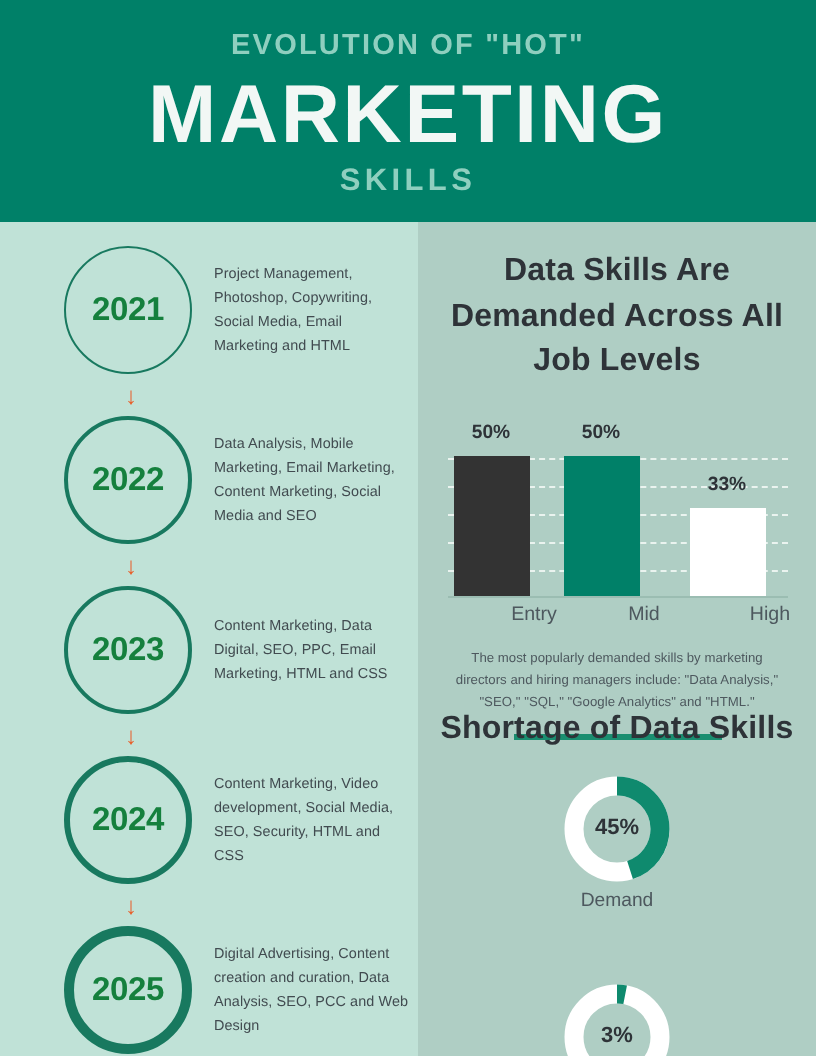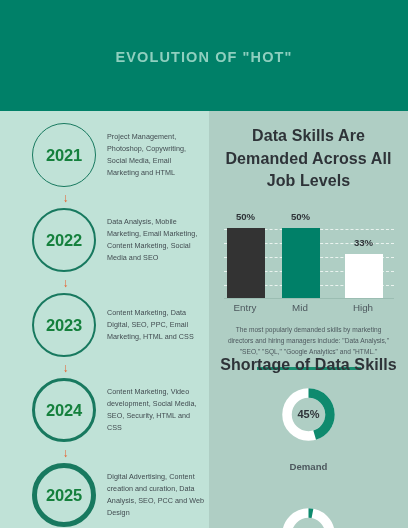--- a/index.html
+++ b/index.html
@@ -173,33 +173,34 @@
   .donut svg { display: block; }
   .donut-val {
     position: absolute; left: 0; top: 0;
     width: 53px; height: 53px;
     display: flex; align-items: center; justify-content: center;
     color: #2e3338;
     font-size: 11px;
     font-weight: bold;
   }
   .donut-lab {
-    margin-top: 20px;
+    margin-top: 4px;
     color: #4d585e;
     font-size: 9.6px;
-    font-weight: bold;
   }
 </style>
 </head>
 <body>
 
 <div class="page">
 
   <div class="header">
     <div class="header-kicker">EVOLUTION OF "HOT"</div>
+    <div class="header-title">MARKETING</div>
+    <div class="header-sub">SKILLS</div>
   </div>
 
   <div class="col-left">
     <div class="timeline">
 
       <div class="tl-row" style="top:12px;">
         <div class="circle" style="border-width:1.4px;">
           <span>2021</span>
         </div>
         <div class="tl-text">Project Management, Photoshop, Copywriting, Social Media, Email Marketing and HTML</div>
@@ -256,21 +257,21 @@
         <div class="bar-val" style="left:47px; top:4px;">50%</div>
         <div class="bar-val" style="left:110px; top:30px;">33%</div>
 
         <div class="bar" style="left:3px;  height:70px; background:#333333;"></div>
         <div class="bar" style="left:58px; height:70px; background:#008068;"></div>
         <div class="bar" style="left:121px;height:44px; background:#ffffff;"></div>
 
         <div class="baseline"></div>
       </div>
 
-      <div style="position:relative; height:16px; margin-top:3px;">
+      <div style="position:relative; height:16px; margin-top:3px;margin-left:22px;">
         <div class="bar-lab" style="left:6px;">Entry</div>
         <div class="bar-lab" style="left:61px;">Mid</div>
         <div class="bar-lab" style="left:124px;">High</div>
       </div>
 
       <div class="caption" style="width:168px; margin:7px auto 0;">The most popularly demanded skills by marketing directors and hiring managers include: "Data Analysis," "SEO," "SQL," "Google Analytics" and "HTML."</div>
 
       <div class="divider"></div>
     </div>
 

